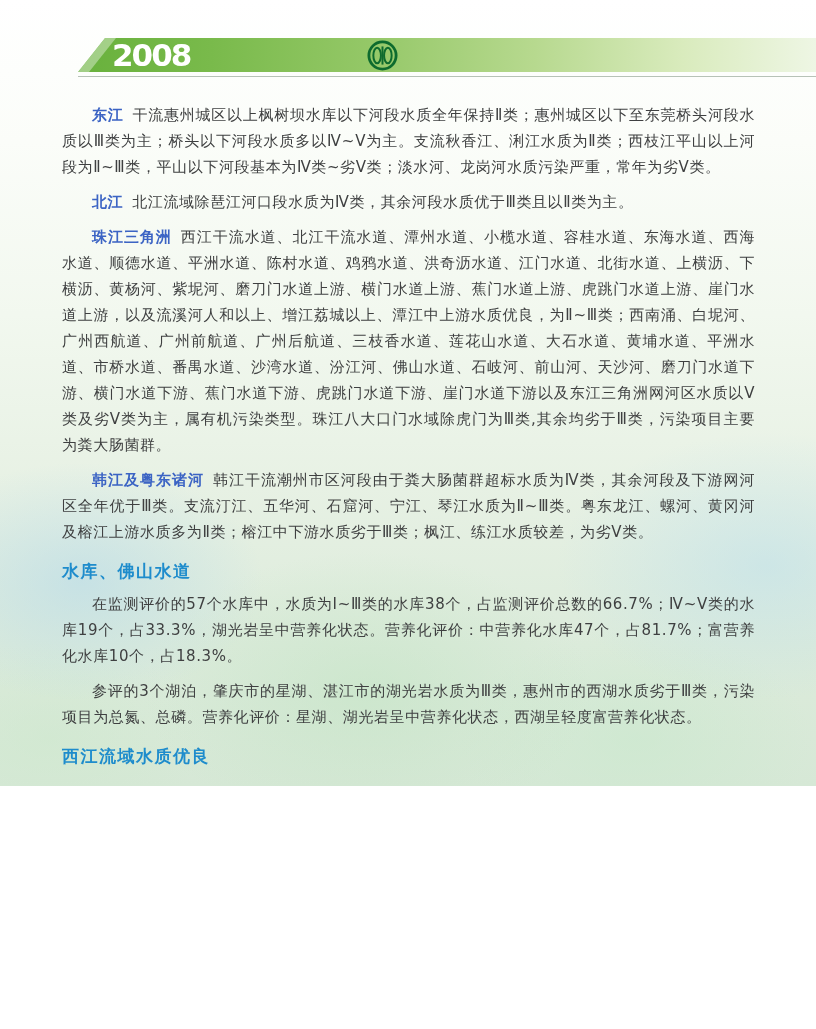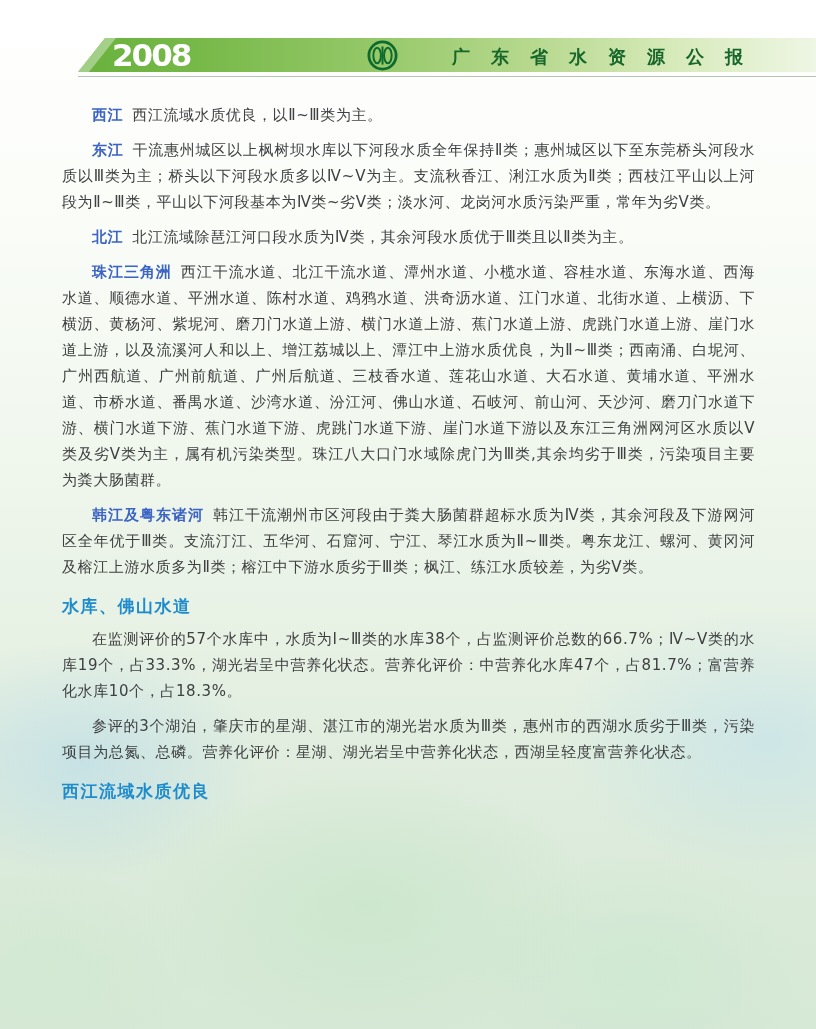--- a/index.html
+++ b/index.html
@@ -1,21 +1,21 @@
 <!DOCTYPE html>
 <html><head>
 <meta charset="utf-8">
 <style>
   html,body { margin:0; padding:0; }
   body {
     width:816px; height:1029px; overflow:hidden;
     font-family:"DejaVu Sans", sans-serif;
   }
   .page {
-    position:relative; width:816px; height:1029px; overflow:hidden;
+    position:relative; width:816px; height:786px; overflow:hidden;
     background:
       radial-gradient(260px 170px at 10% 74%, rgba(173,214,235,0.50), rgba(173,214,235,0) 70%),
       radial-gradient(300px 190px at 94% 72%, rgba(180,220,238,0.45), rgba(180,220,238,0) 70%),
       radial-gradient(320px 200px at 45% 88%, rgba(188,226,190,0.45), rgba(188,226,190,0) 70%),
       radial-gradient(250px 160px at 78% 94%, rgba(200,232,204,0.55), rgba(200,232,204,0) 70%),
       radial-gradient(220px 140px at 6% 94%, rgba(205,232,205,0.55), rgba(205,232,205,0) 70%),
       linear-gradient(180deg, #ffffff 0%, #fbfdf9 18%, #f2f8ef 40%, #e7f1e4 62%, #dcebdb 82%, #d6e8d6 100%);
   }
 
   
@@ -66,25 +66,23 @@
   <div class="header-rule"></div>
   <div class="year">2008</div>
   <div class="logo">
     <svg width="33" height="33" viewBox="0 0 40 40">
       <circle cx="20" cy="20" r="16.5" fill="none" stroke="#0e6b2e" stroke-width="3.4"></circle>
       <ellipse cx="13.5" cy="20" rx="4.6" ry="9.5" fill="none" stroke="#0e6b2e" stroke-width="2.4"></ellipse>
       <ellipse cx="26.5" cy="20" rx="4.6" ry="9.5" fill="none" stroke="#0e6b2e" stroke-width="2.4"></ellipse>
       <line x1="20" y1="9" x2="20" y2="31" stroke="#0e6b2e" stroke-width="2.4"></line>
     </svg>
   </div>
-  <div class="bulletin-title">广东省水资源公报</div>
 
   <div class="content">
 
-    <p class="body"><span class="lead">西江</span><span>西江流域水质优良，以Ⅱ~Ⅲ类为主。</span></p>
 
     <p class="body"><span class="lead">东江</span><span>干流惠州城区以上枫树坝水库以下河段水质全年保持Ⅱ类；惠州城区以下至东莞桥头河段水质以Ⅲ类为主；桥头以下河段水质多以Ⅳ~Ⅴ为主。支流秋香江、浰江水质为Ⅱ类；西枝江平山以上河段为Ⅱ~Ⅲ类，平山以下河段基本为Ⅳ类~劣Ⅴ类；淡水河、龙岗河水质污染严重，常年为劣Ⅴ类。</span></p>
 
     <p class="body"><span class="lead">北江</span><span>北江流域除琶江河口段水质为Ⅳ类，其余河段水质优于Ⅲ类且以Ⅱ类为主。</span></p>
 
     <p class="body"><span class="lead">珠江三角洲</span><span>西江干流水道、北江干流水道、潭州水道、小榄水道、容桂水道、东海水道、西海水道、顺德水道、平洲水道、陈村水道、鸡鸦水道、洪奇沥水道、江门水道、北街水道、上横沥、下横沥、黄杨河、紫坭河、磨刀门水道上游、横门水道上游、蕉门水道上游、虎跳门水道上游、崖门水道上游，以及流溪河人和以上、增江荔城以上、潭江中上游水质优良，为Ⅱ~Ⅲ类；西南涌、白坭河、广州西航道、广州前航道、广州后航道、三枝香水道、莲花山水道、大石水道、黄埔水道、平洲水道、市桥水道、番禺水道、沙湾水道、汾江河、佛山水道、石岐河、前山河、天沙河、磨刀门水道下游、横门水道下游、蕉门水道下游、虎跳门水道下游、崖门水道下游以及东江三角洲网河区水质以Ⅴ类及劣Ⅴ类为主，属有机污染类型。珠江八大口门水域除虎门为Ⅲ类,其余均劣于Ⅲ类，污染项目主要为粪大肠菌群。</span></p>
 
     <p class="body"><span class="lead">韩江及粤东诸河</span><span>韩江干流潮州市区河段由于粪大肠菌群超标水质为Ⅳ类，其余河段及下游网河区全年优于Ⅲ类。支流汀江、五华河、石窟河、宁江、琴江水质为Ⅱ~Ⅲ类。粤东龙江、螺河、黄冈河及榕江上游水质多为Ⅱ类；榕江中下游水质劣于Ⅲ类；枫江、练江水质较差，为劣Ⅴ类。</span></p>
 
 

